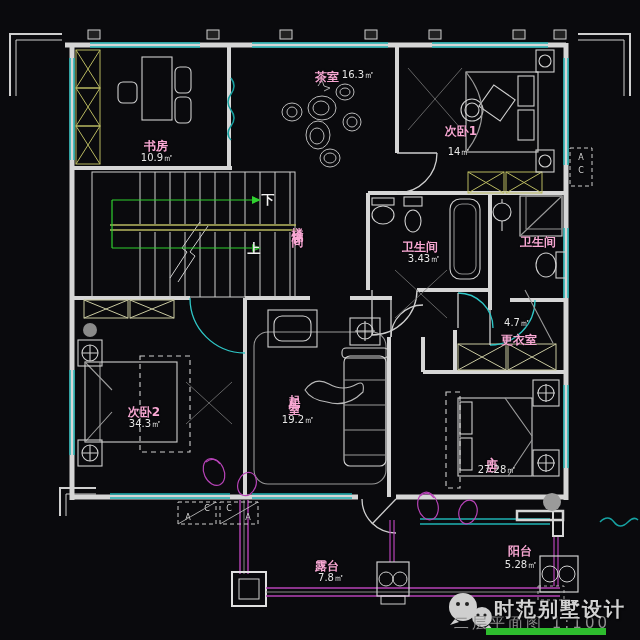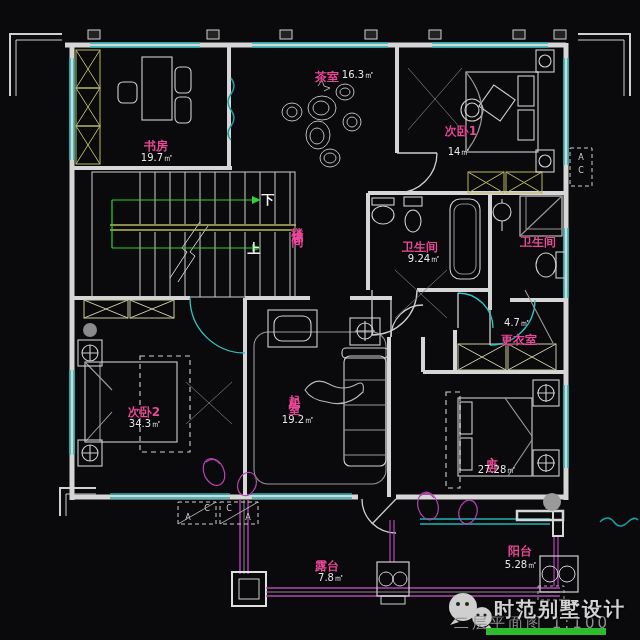--- a/index.html
+++ b/index.html
@@ -1,19 +1,19 @@
 <!DOCTYPE html>
 <html><head>
 <meta charset="utf-8">
 <style>
   html,body{margin:0;padding:0;background:#000;}
   #stage{position:relative;width:640px;height:640px;background:#0a0a0d;overflow:hidden;
          font-family:"DejaVu Sans",sans-serif;}
   #plan-svg{position:absolute;left:0;top:0;}
-  .label{position:absolute;transform:translate(-50%,-50%);color:#ec4899;
+  .label{position:absolute;transform:translate(-50%,-50%);color:#f9a8d4;
          font-size:12px;font-weight:bold;white-space:nowrap;z-index:3;
          text-shadow:0 0 2px rgba(0,0,0,.9);}
   .area{color:#e6e6e6;font-size:10px;font-weight:normal;}
   .vertical{writing-mode:vertical-rl;text-orientation:upright;letter-spacing:4px;}
   .dir{color:#f0f0f0;font-size:13px;font-weight:bold;}
   .ac-letter{color:#d8d8d8;font-size:8px;font-weight:normal;z-index:3;}
   .brand{position:absolute;transform:translate(-50%,-50%);color:#d2d2d2;font-size:20px;
          font-weight:bold;letter-spacing:2px;white-space:nowrap;z-index:6;
          text-shadow:1px 1px 2px #000;}
   .plan-title{position:absolute;transform:translate(-50%,-50%);color:#8f8f8f;font-size:15px;
@@ -297,34 +297,34 @@
     <circle cx="458" cy="604" r="2" fill="#222"></circle>
         <circle cx="467" cy="604" r="2" fill="#222"></circle>
     <circle cx="478" cy="615" r="1.6" fill="#222"></circle>
         <circle cx="485" cy="615" r="1.6" fill="#222"></circle>
     <path d="M455,619 l-5,6 l9,-3 z" fill="#cfcfcf"></path>
     <path d="M489,625 l4,5 l-8,-2 z" fill="#cfcfcf"></path>
   </g>
 </svg>
 
   <div class="label" style="left:156px;top:146px">书房</div>
-  <div class="label area" style="left:157px;top:158px">19.7㎡</div>
+  <div class="label area" style="left:157px;top:158px">10.9㎡</div>
 
   <div class="label" style="left:327px;top:77px">茶室</div>
   <div class="label area" style="left:358px;top:75px">16.3㎡</div>
 
   <div class="label" style="left:461px;top:131px">次卧1</div>
   <div class="label area" style="left:459px;top:152px">14㎡</div>
 
   <div class="label vertical" style="left:297px;top:223px">楼梯间</div>
   <div class="label dir" style="left:268px;top:200px">下</div>
   <div class="label dir" style="left:254px;top:249px">上</div>
 
   <div class="label" style="left:420px;top:247px">卫生间</div>
-  <div class="label area" style="left:424px;top:259px">9.24㎡</div>
+  <div class="label area" style="left:424px;top:259px">3.43㎡</div>
 
   <div class="label" style="left:538px;top:242px">卫生间</div>
 
   <div class="label area" style="left:517px;top:323px">4.7㎡</div>
   <div class="label" style="left:519px;top:340px">更衣室</div>
 
   <div class="label" style="left:144px;top:412px">次卧2</div>
   <div class="label area" style="left:145px;top:424px">34.3㎡</div>
 
   <div class="label vertical" style="left:294px;top:391px">起居室</div>

